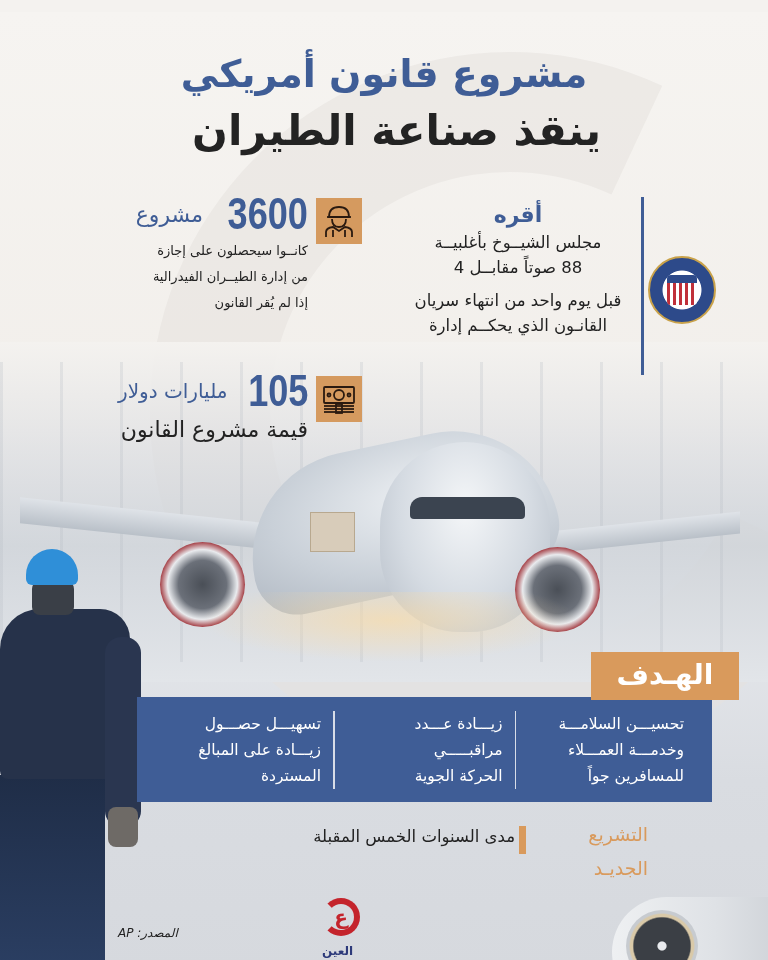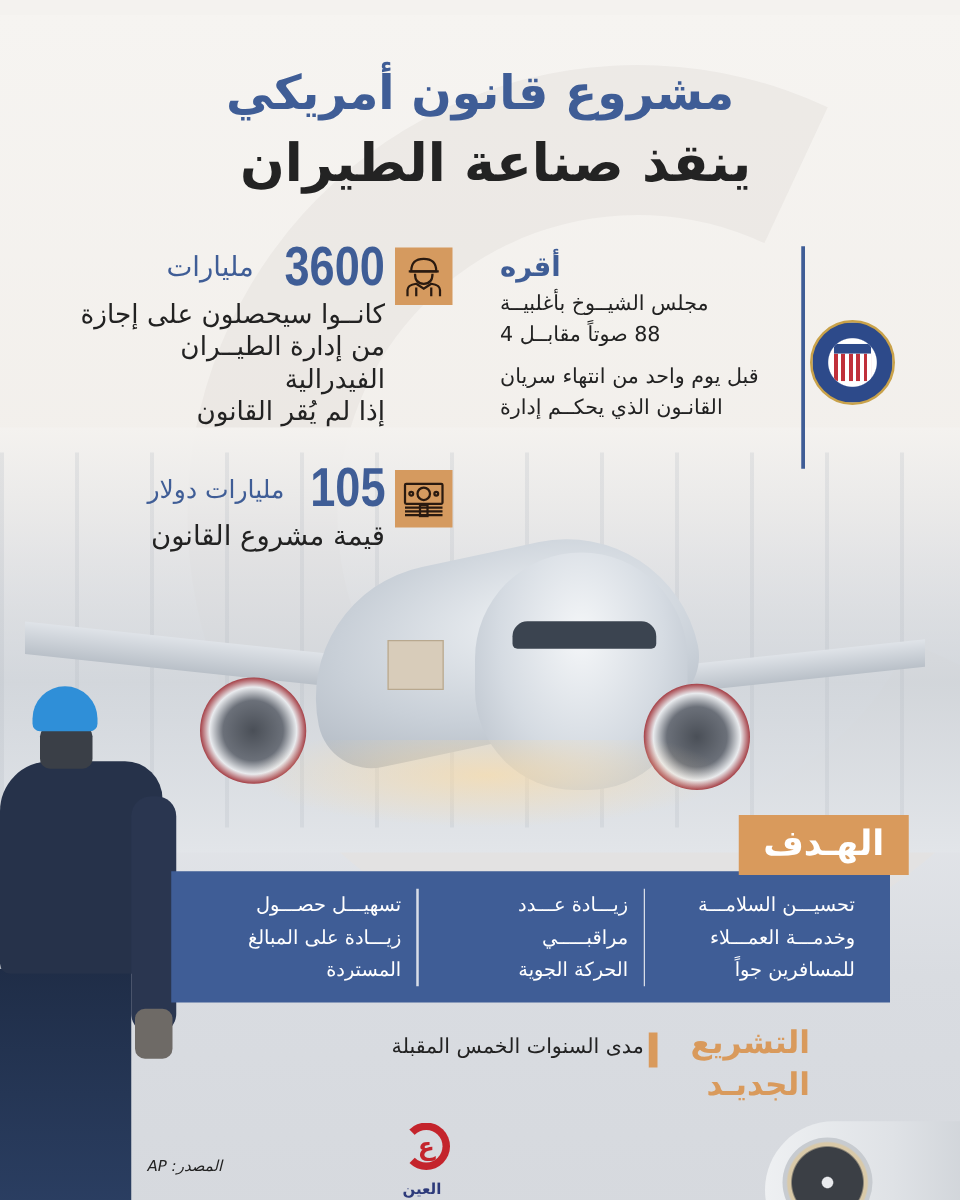--- a/index.html
+++ b/index.html
@@ -45,52 +45,52 @@
   .worker .hand { position: absolute; left: 108px; top: 260px; width: 30px; height: 40px; background: #6e6a66; border-radius: 8px; }
   .worker .legs { position: absolute; left: 0; top: 228px; width: 105px; height: 200px; background: linear-gradient(180deg,#1f2d47,#2b3f63); }
 
   
   .title1 { position: absolute; left: 0; right: 0; top: 40px; text-align: center; font-family: "DejaVu Sans", sans-serif;
     font-weight: bold; font-size: 38px; color: #3f5d96; }
   .title2 { position: absolute; left: 0; right: 0; top: 94px; text-align: center; font-family: "DejaVu Sans", sans-serif;
     font-weight: bold; font-size: 42px; color: #232323; margin-left: 25px; }
 
   
-  .senate-col { position: absolute; left: 400px; top: 188px; width: 236px; text-align: left; }
+  .senate-col { position: absolute; left: 400px; top: 188px; width: 236px; text-align: center; }
   .senate-divider { position: absolute; left: 641px; top: 185px; width: 3px; height: 178px; background: #3f5d96; }
   .senate-head { font-weight: bold; font-size: 22px; color: #3f5d96; line-height: 30px; }
   .senate-line { font-size: 16.5px; color: #222; line-height: 25px; }
   .senate-gap { height: 8px; }
   .seal { position: absolute; left: 648px; top: 244px; width: 68px; height: 68px; border-radius: 50%;
     background: radial-gradient(circle, #fff 0 42%, #2d4a8a 44% 100%); border: 2px solid #c9a24a; display: flex; align-items: center; justify-content: center; }
   .seal-inner { width: 30px; height: 30px; border-radius: 4px;
     background: repeating-linear-gradient(90deg, #c0303a 0 3px, #fff 3px 6px); border-top: 8px solid #2d4a8a; }
 
   
   .icon-box { position: absolute; width: 46px; height: 46px; background: #d59a5f; display: flex; align-items: center; justify-content: center; }
   .icon-box.worker-ic { left: 316px; top: 186px; }
   .icon-box.money-ic { left: 316px; top: 364px; }
   .stat1 { position: absolute; left: 60px; top: 178px; width: 248px; text-align: right; }
   .big-num { font-family: "Liberation Sans", sans-serif; font-weight: bold; font-size: 44px; color: #3f5d96; line-height: 48px; display: inline-block; vertical-align: middle; transform: scaleX(0.82); transform-origin: right center; }
   .unit { font-size: 22px; color: #3f5d96; vertical-align: middle; margin-right: 2px; }
-  .stat-line { font-size: 21px; color: #222; line-height: 26px; }
+  .stat-line { font-size: 13px; color: #222; line-height: 26px; }
   .stat2 { position: absolute; left: 60px; top: 355px; width: 248px; text-align: right; }
   .stat2 .unit { font-size: 20px; }
   .stat2-line { font-size: 22px; color: #222; line-height: 30px; }
 
   
-  .goal-label { position: absolute; left: 591px; top: 640px; width: 136px; height: 48px; background: #d99a5c;
+  .goal-label { position: absolute; left: 591px; top: 640px; width: 148px; height: 48px; background: #d99a5c;
     color: #fff; font-weight: bold; font-size: 28px; text-align: center; line-height: 46px; }
   .goals-panel { position: absolute; left: 137px; top: 685px; width: 575px; height: 105px; background: #3f5d96;
     display: flex; flex-direction: row; align-items: center; padding: 0 16px; }
   .goal-col { flex: 1; color: #fff; font-size: 15.5px; line-height: 26px; text-align: right; padding: 0 12px; }
   .goal-sep { width: 1.5px; height: 78px; background: #d8dde8; }
 
   
-  .leg-label { position: absolute; left: 540px; top: 805px; width: 108px; text-align: right; font-weight: bold; font-size: 25px;
+  .leg-label { position: absolute; left: 540px; top: 805px; width: 108px; text-align: right; font-weight: normal; font-size: 19px;
     line-height: 34px; color: #d99a5c; }
   .leg-bar { position: absolute; left: 519px; top: 814px; width: 7px; height: 28px; background: #d99a5c; }
   .leg-text { position: absolute; left: 140px; top: 810px; width: 375px; text-align: right; font-size: 16.5px; line-height: 29px; color: #222; font-weight: 500; }
 
   
   .engine2 { position: absolute; left: 612px; top: 885px; width: 170px; height: 110px; border-radius: 55px 0 0 55px;
     background: linear-gradient(90deg, #eef0f2, #dfe2e6 60%, #cfd3d8); }
   .engine2-fan { position: absolute; left: 626px; top: 898px; width: 72px; height: 72px; border-radius: 50%;
     background: radial-gradient(circle, #e9ebee 0 8%, #3b3f45 10% 55%, #d9c9a8 58% 62%, #c7cbd0 65%); }
 
@@ -152,21 +152,21 @@
       <line x1="4" y1="13" x2="28" y2="13"></line>
       <path d="M9 15 Q9 23 16 23 Q23 23 23 15"></path>
       <path d="M3 33 V28 Q3 24 10 23 L16 27 L22 23 Q29 24 29 28 V33"></path>
       <line x1="10" y1="26" x2="10" y2="33"></line>
       <line x1="22" y1="26" x2="22" y2="33"></line>
     </svg>
   </div>
   <div class="stat1">
     <div>
       <span class="big-num">3600</span>
-      <span class="unit">مليارات</span>
+      <span class="unit">مشروع</span>
     </div>
     <div class="stat-line">كانــوا سيحصلون على إجازة</div>
     <div class="stat-line">من إدارة الطيــران الفيدرالية</div>
     <div class="stat-line">إذا لم يُقر القانون</div>
   </div>
 
   <div class="icon-box money-ic">
     <svg width="34" height="30" viewBox="0 0 34 30" fill="none" stroke="#2a1a10" stroke-width="1.8">
       <rect x="2" y="3" width="30" height="16" rx="1"></rect>
       <circle cx="17" cy="11" r="5"></circle>

